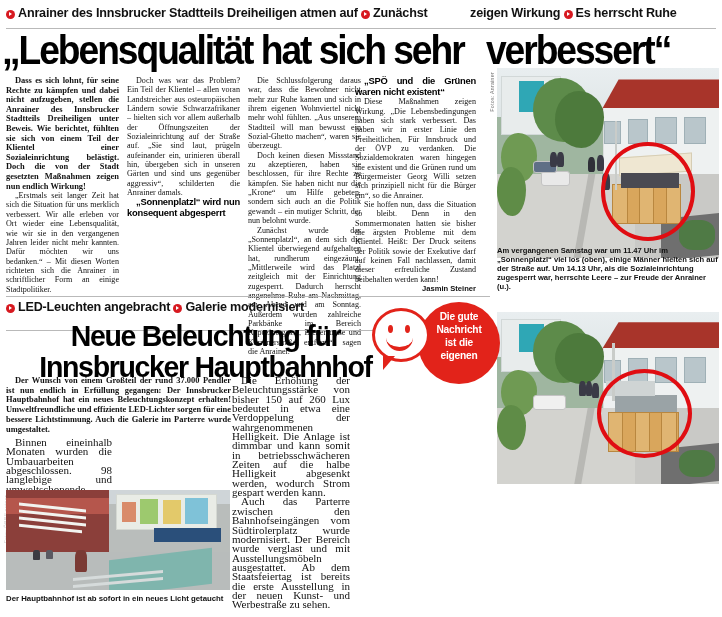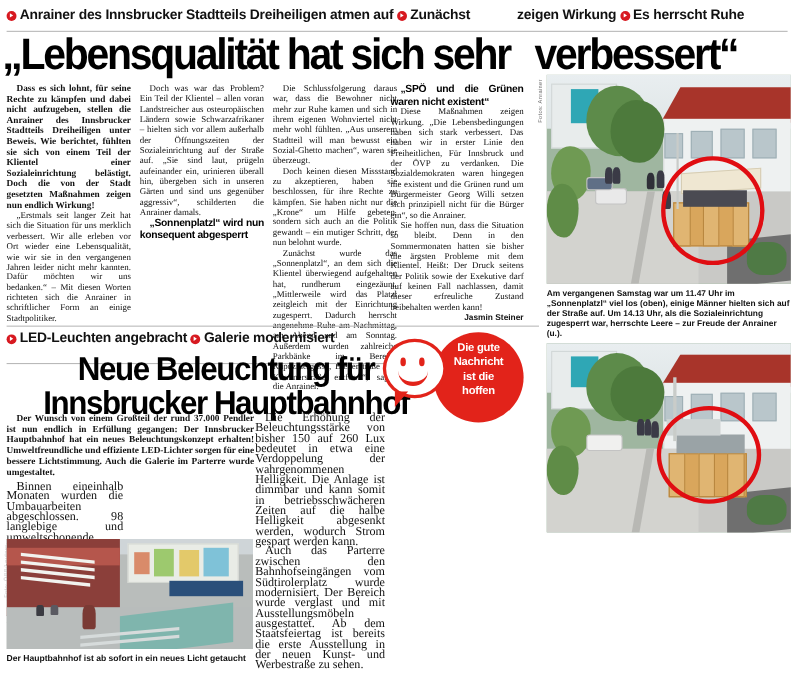--- a/index.html
+++ b/index.html
@@ -82,21 +82,21 @@
   .photo1{
     position:absolute;left:497px;top:68px;width:222px;height:190px;
     overflow:hidden;
     background:#9fb6a0;
   }
   .photo2{
     position:absolute;left:497px;top:312px;width:222px;height:172px;
     overflow:hidden;background:#9fb6a0;
   }
   .cap-right{
-    position:absolute;left:497px;top:262px;width:222px;
+    position:absolute;left:497px;top:246px;width:222px;
     font-family:"Liberation Sans", sans-serif;
     font-weight:700;font-size:7.6px;line-height:9px;
     color:#111;
   }
   .credit-v{
     position:absolute;left:489px;top:72px;
     font-family:"Liberation Sans", sans-serif;
     font-size:5.2px;color:#6f6f6f;
     writing-mode:vertical-rl;transform:rotate(180deg);
     letter-spacing:.3px;
@@ -152,21 +152,21 @@
     position:absolute;left:6px;top:320px;width:420px;
     font-family:"Liberation Sans", sans-serif;
     font-weight:700;font-size:30px;line-height:31px;
     letter-spacing:-1.4px;color:#000;
     transform:scaleX(.95);transform-origin:left top;
     text-align:center;
   }
 
   
   .sticker{
-    position:absolute;left:348px;top:302px;width:128px;height:82px;
+    position:absolute;left:372px;top:302px;width:128px;height:82px;
     pointer-events:none;
   }
   .sticker .disc{
     position:absolute;right:0;top:0;width:82px;height:82px;border-radius:50%;
     background:#e2231a;
   }
   .sticker .bubble{
     position:absolute;left:0;top:6px;width:52px;height:48px;border-radius:50%;
     background:#fff;border:3.5px solid #e2231a;
   }
@@ -361,21 +361,21 @@
     <div>Neue Beleuchtung für</div>
     <div>Innsbrucker Hauptbahnhof</div>
   </div>
 
   <div class="sticker">
     <div class="disc"></div>
     <div class="txt">
       <div>Die gute</div>
       <div>Nachricht</div>
       <div>ist die</div>
-      <div>hoffen</div>
+      <div>eigenen</div>
     </div>
     <div class="bubble">
       <div class="eye l"></div>
       <div class="eye r"></div>
       <div class="mouth"></div>
     </div>
   </div>
 
   <div class="a2">
     <p class="lead">Der Wunsch von einem Großteil der rund 37.000 Pendler ist nun endlich in Erfüllung gegangen: Der Innsbrucker Hauptbahnhof hat ein neues Beleuchtungskonzept erhalten! Umweltfreundliche und effiziente LED-Lichter sorgen für eine bessere Lichtstimmung. Auch die Galerie im Parterre wurde umgestaltet.</p>

